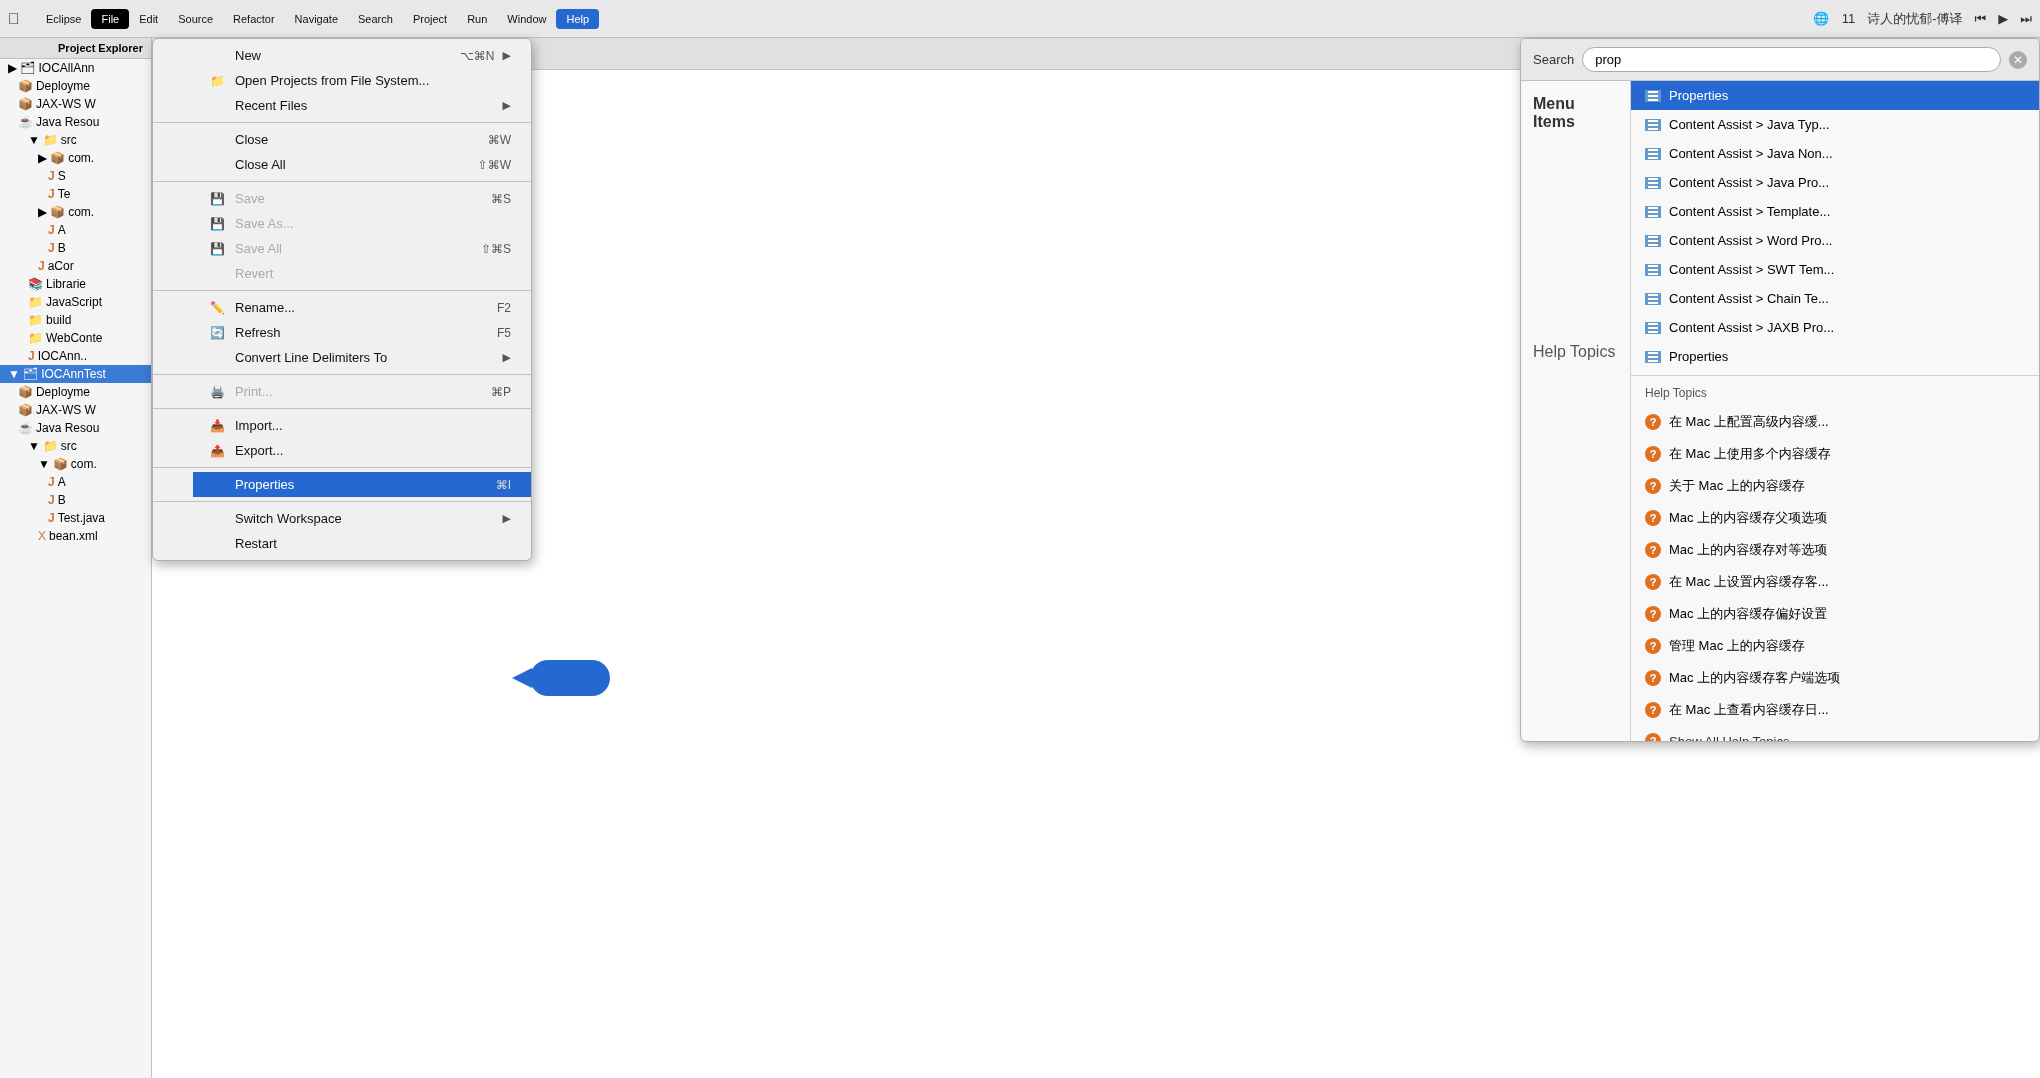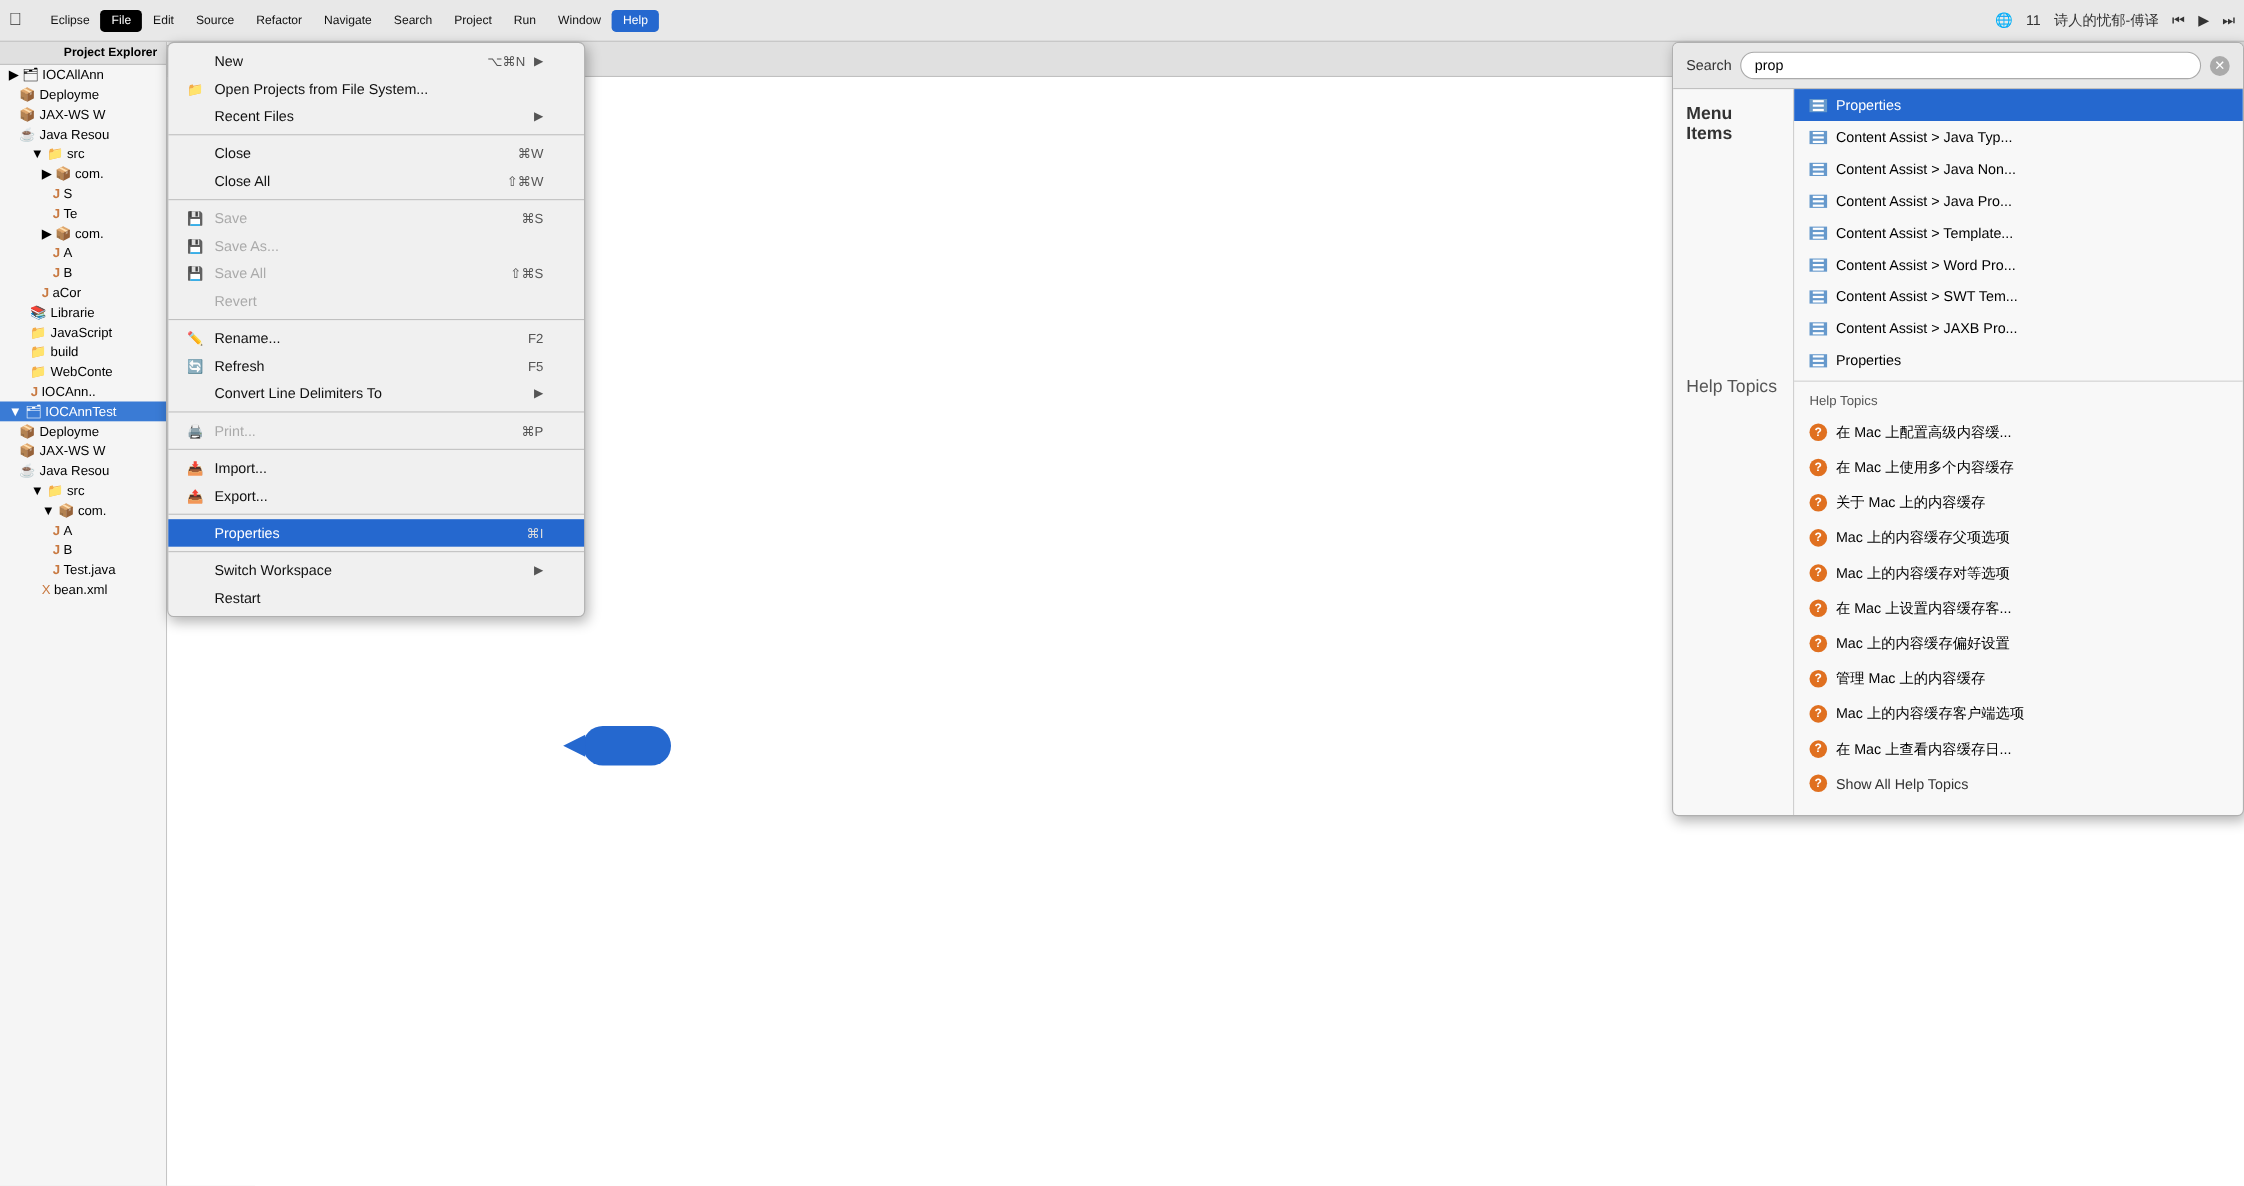--- a/index.html
+++ b/index.html
@@ -148,27 +148,28 @@
       left: 152px;
       width: 380px;
       background: #f0f0f0;
       border: 1px solid #b0b0b0;
       box-shadow: 2px 4px 12px rgba(0,0,0,0.3);
       z-index: 200;
       border-radius: 6px;
       padding: 4px 0;
     }
     .menu-item {
-      padding: 5px 37px 5px 16px;
+      padding: 5px 20px 5px 16px;
       cursor: pointer;
       display: flex;
       align-items: center;
       justify-content: space-between;
       font-size: 13px;
       color: #111;
+      margin-left: 40px;
     }
     .menu-item:hover, .menu-item.highlighted {
       background: #2568cf;
       color: white;
     }
     .menu-item.highlighted {
       background: #2568cf;
       color: white;
     }
     .menu-item.disabled {
@@ -800,20 +801,30 @@
         <span>Content Assist &gt; SWT Tem...</span>
       </div>
       <div class="help-item">
         <div class="help-item-icon" style="background:#6699cc;">
           <div class="help-item-icon-lines">
             <div class="help-item-icon-line"></div>
             <div class="help-item-icon-line"></div>
             <div class="help-item-icon-line"></div>
           </div>
         </div>
+        <span>Content Assist &gt; Chain Te...</span>
+      </div>
+      <div class="help-item">
+        <div class="help-item-icon" style="background:#6699cc;">
+          <div class="help-item-icon-lines">
+            <div class="help-item-icon-line"></div>
+            <div class="help-item-icon-line"></div>
+            <div class="help-item-icon-line"></div>
+          </div>
+        </div>
         <span>Content Assist &gt; JAXB Pro...</span>
       </div>
       <div class="help-item">
         <div class="help-item-icon" style="background:#6699cc;">
           <div class="help-item-icon-lines">
             <div class="help-item-icon-line"></div>
             <div class="help-item-icon-line"></div>
             <div class="help-item-icon-line"></div>
           </div>
         </div>

